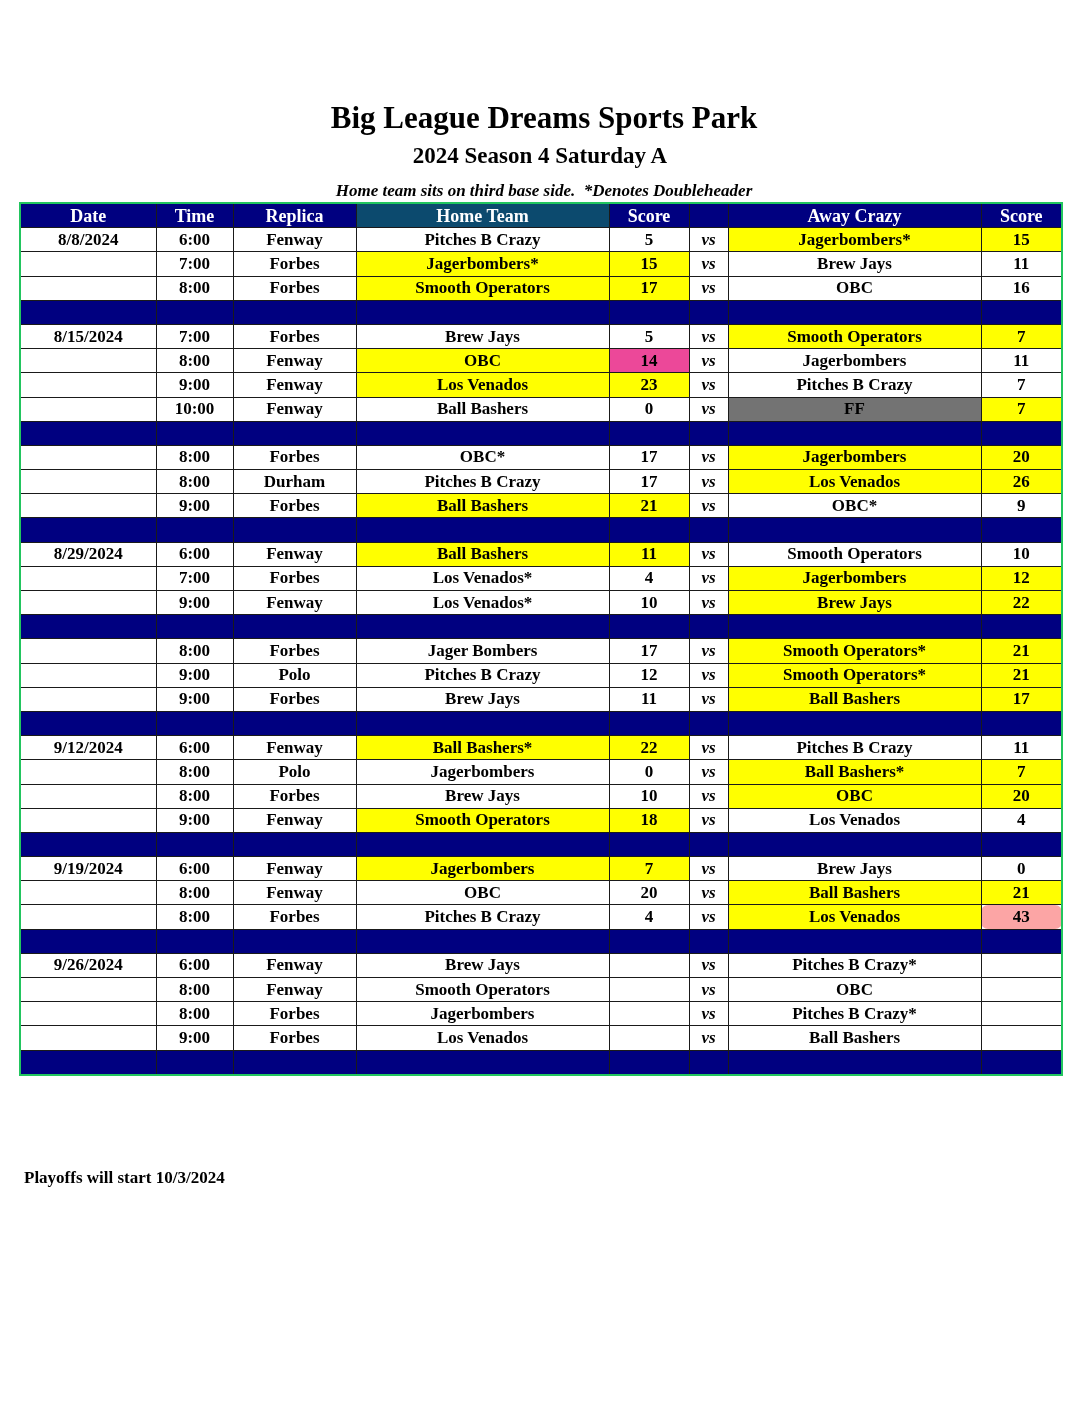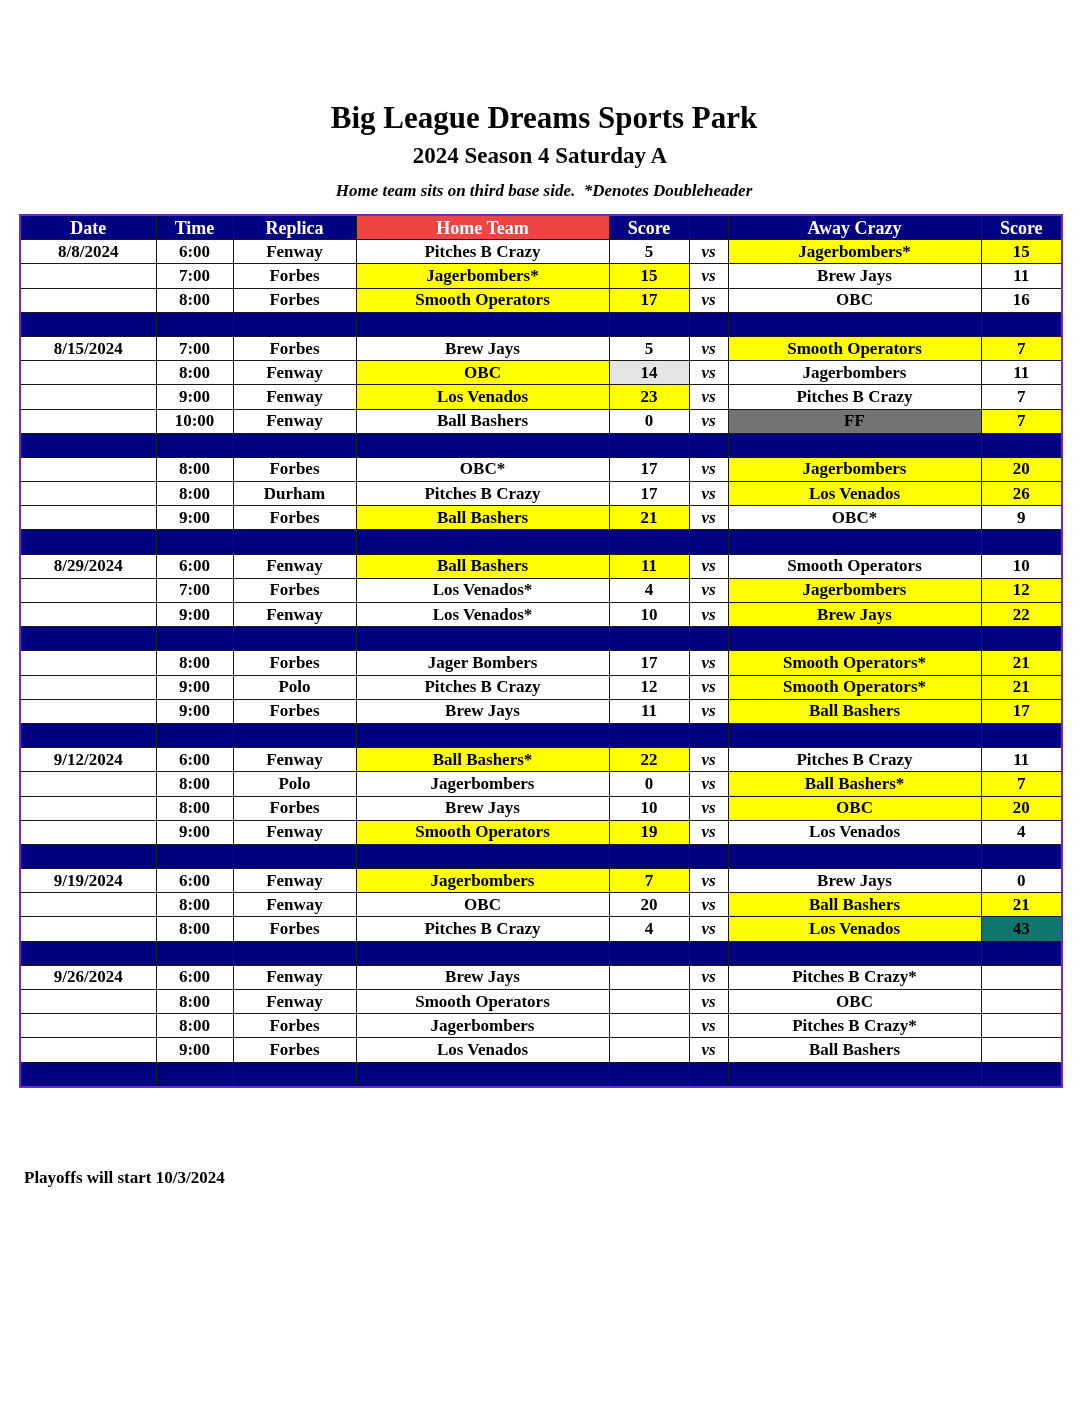--- a/index.html
+++ b/index.html
@@ -37,25 +37,25 @@
       top: 181px;
       text-align: center;
       font-size: 17px;
       font-weight: bold;
       font-style: italic;
       white-space: pre;
     }
     table.sched {
       position: absolute;
       left: 19px;
-      top: 214px;
+      top: 202px;
       width: 1042px;
       border-collapse: collapse;
       table-layout: fixed;
-      border: 2px solid #6d28d9;
+      border: 2px solid #22c55e;
     }
     table.sched col.c-date { width: 136px; }
     table.sched col.c-time { width: 77px; }
     table.sched col.c-rep { width: 123px; }
     table.sched col.c-home { width: 253px; }
     table.sched col.c-hs { width: 80px; }
     table.sched col.c-vs { width: 39px; }
     table.sched col.c-away { width: 253px; }
     table.sched col.c-as { width: 81px; }
     table.sched th, table.sched td {
@@ -104,21 +104,21 @@
     <col class="c-hs">
       <col class="c-vs">
       <col class="c-away">
       <col class="c-as">
   </colgroup>
   <thead>
     <tr>
       <th style="background: rgb(0, 0, 128); color: rgb(255, 255, 255);">Date</th>
       <th style="background: rgb(0, 0, 128); color: rgb(255, 255, 255);">Time</th>
       <th style="background: rgb(0, 0, 128); color: rgb(255, 255, 255);">Replica</th>
-      <th style="background: #ef4444; color: rgb(255, 255, 255); margin-top: 46px;">Home Team</th>
+      <th style="background: #0c4a6e; color: rgb(255, 255, 255); margin-top: 46px;">Home Team</th>
       <th style="background: rgb(0, 0, 128); color: rgb(255, 255, 255);">Score</th>
       <th style="background: rgb(0, 0, 128); color: rgb(255, 255, 255);"></th>
       <th style="background: rgb(0, 0, 128); color: rgb(255, 255, 255);">Away Crazy</th>
       <th style="background: rgb(0, 0, 128); color: rgb(255, 255, 255);">Score</th>
     </tr>
   </thead>
   <tbody id="sched-body">
       <tr>
         <td>8/8/2024</td>
         <td>6:00</td>
@@ -167,21 +167,21 @@
         <td>5</td>
         <td class="vs">vs</td>
         <td class="win" style="background: rgb(255, 255, 0);">Smooth Operators</td>
         <td class="win" style="background: rgb(255, 255, 0);">7</td>
       </tr>
       <tr>
         <td></td>
         <td>8:00</td>
         <td>Fenway</td>
         <td class="win" style="background: rgb(255, 255, 0);">OBC</td>
-        <td class="win" style="background: #e5e5e5;">14</td>
+        <td class="win" style="background: #ec4899;">14</td>
         <td class="vs">vs</td>
         <td>Jagerbombers</td>
         <td>11</td>
       </tr>
       <tr>
         <td></td>
         <td>9:00</td>
         <td>Fenway</td>
         <td class="win" style="background: rgb(255, 255, 0);">Los Venados</td>
         <td class="win" style="background: rgb(255, 255, 0); text-align: center;">23</td>
@@ -357,21 +357,21 @@
         <td>10</td>
         <td class="vs">vs</td>
         <td class="win" style="background: rgb(255, 255, 0);">OBC</td>
         <td class="win" style="background: rgb(255, 255, 0);">20</td>
       </tr>
       <tr>
         <td></td>
         <td>9:00</td>
         <td>Fenway</td>
         <td class="win" style="background: rgb(255, 255, 0);">Smooth Operators</td>
-        <td class="win" style="background: rgb(255, 255, 0);">19</td>
+        <td class="win" style="background: rgb(255, 255, 0);">18</td>
         <td class="vs">vs</td>
         <td>Los Venados</td>
         <td>4</td>
       </tr>
       <tr class="sep">
         <td style="background: rgb(0, 0, 128);"></td>
         <td style="background: rgb(0, 0, 128);"></td>
         <td style="background: rgb(0, 0, 128);"></td>
         <td style="background: rgb(0, 0, 128);"></td>
         <td style="background: rgb(0, 0, 128);"></td>
@@ -400,21 +400,21 @@
         <td class="win" style="background: rgb(255, 255, 0);">21</td>
       </tr>
       <tr>
         <td></td>
         <td>8:00</td>
         <td>Forbes</td>
         <td>Pitches B Crazy</td>
         <td>4</td>
         <td class="vs">vs</td>
         <td class="win" style="background: rgb(255, 255, 0);">Los Venados</td>
-        <td class="win" style="background: #0f766e;">43</td>
+        <td class="win" style="background: #fca5a5; border-radius: 7px;">43</td>
       </tr>
       <tr class="sep">
         <td style="background: rgb(0, 0, 128);"></td>
         <td style="background: rgb(0, 0, 128);"></td>
         <td style="background: rgb(0, 0, 128);"></td>
         <td style="background: rgb(0, 0, 128);"></td>
         <td style="background: rgb(0, 0, 128);"></td>
         <td style="background: rgb(0, 0, 128);"></td>
         <td style="background: rgb(0, 0, 128);"></td>
         <td style="background: rgb(0, 0, 128);"></td>

